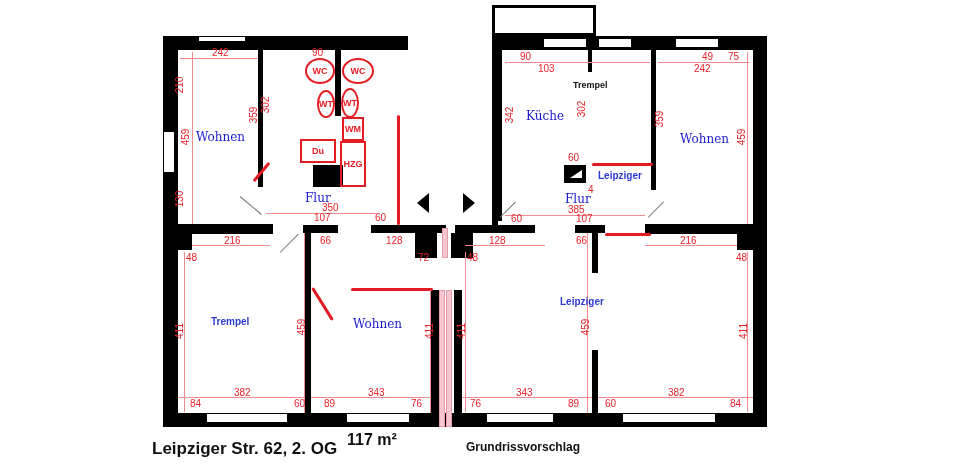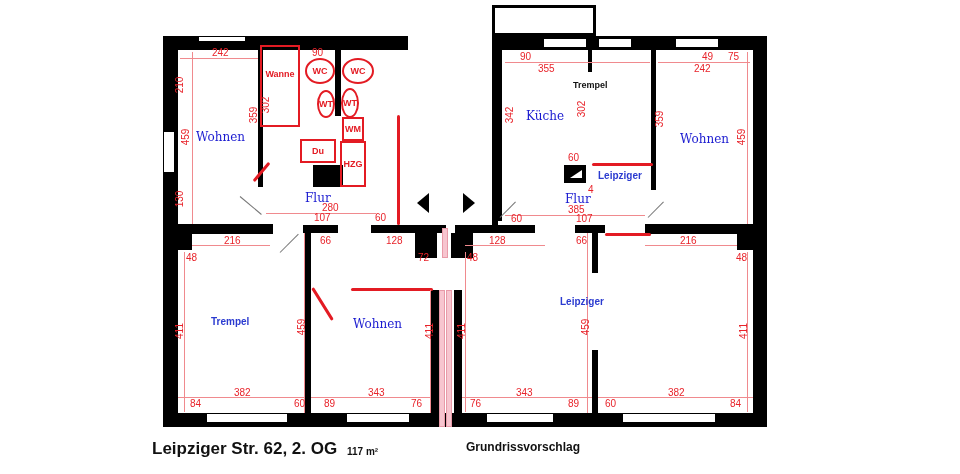--- a/index.html
+++ b/index.html
@@ -83,21 +83,20 @@
   <div class="door" style="left:500px;top:217px;width:22px;transform:rotate(-45deg);"></div>
   <div class="door" style="left:648px;top:217px;width:22px;transform:rotate(-45deg);"></div>
 
   <div class="redbar" style="left:260px;top:160px;width:3px;height:24px;transform:rotate(40deg);"></div>
   <div class="redbar" style="left:397px;top:115px;width:3px;height:110px;"></div>
   <div class="redbar" style="left:592px;top:163px;width:61px;height:3px;"></div>
   <div class="redbar" style="left:605px;top:233px;width:46px;height:3px;"></div>
   <div class="redbar" style="left:351px;top:288px;width:82px;height:3px;"></div>
   <div class="redbar" style="left:321px;top:285px;width:3px;height:38px;transform:rotate(-32deg);"></div>
 
-  <div class="fix" style="left:260px;top:45px;width:40px;height:82px;align-items:flex-start;padding-top:22px;">Wanne</div>
   <div class="fix oval" style="left:305px;top:58px;width:30px;height:26px;">WC</div>
   <div class="fix oval" style="left:342px;top:58px;width:32px;height:26px;">WC</div>
   <div class="fix oval" style="left:317px;top:90px;width:18px;height:28px;">WT</div>
   <div class="fix oval" style="left:341px;top:88px;width:18px;height:30px;">WT</div>
   <div class="fix" style="left:342px;top:117px;width:22px;height:24px;">WM</div>
   <div class="fix" style="left:300px;top:139px;width:36px;height:24px;">Du</div>
   <div class="fix" style="left:340px;top:141px;width:26px;height:46px;">HZG</div>
 
   <div class="hline" style="left:180px;top:58px;width:78px;"></div>
   <div class="vline" style="left:192px;top:52px;height:172px;"></div>
@@ -120,26 +119,26 @@
   <div class="hline" style="left:465px;top:245px;width:80px;"></div>
   <div class="hline" style="left:645px;top:245px;width:92px;"></div>
 
   <span class="dim" style="left:212px;top:48px;">242</span>
   <span class="dim" style="left:312px;top:48px;">90</span>
   <span class="dimv" style="left:172px;top:80px;">210</span>
   <span class="dimv" style="left:178px;top:132px;">459</span>
   <span class="dimv" style="left:172px;top:194px;">130</span>
   <span class="dimv" style="left:246px;top:110px;">359</span>
   <span class="dimv" style="left:258px;top:100px;">302</span>
-  <span class="dim" style="left:322px;top:203px;">280</span>
+  <span class="dim" style="left:322px;top:203px;">350</span>
   <span class="dim" style="left:314px;top:213px;">107</span>
   <span class="dim" style="left:375px;top:213px;">60</span>
 
   <span class="dim" style="left:520px;top:52px;">90</span>
-  <span class="dim" style="left:538px;top:64px;">355</span>
+  <span class="dim" style="left:538px;top:64px;">103</span>
   <span class="dimv" style="left:502px;top:110px;">342</span>
   <span class="dimv" style="left:574px;top:104px;">302</span>
   <span class="dim" style="left:568px;top:153px;">60</span>
   <span class="dim" style="left:588px;top:185px;">4</span>
 
   <span class="dim" style="left:666px;top:52px;margin-left:36px;">49</span>
   <span class="dim" style="left:728px;top:52px;">75</span>
   <span class="dim" style="left:694px;top:64px;">242</span>
   <span class="dimv" style="left:652px;top:114px;">359</span>
   <span class="dimv" style="left:734px;top:132px;">459</span>
@@ -185,14 +184,14 @@
   <span class="room2" style="left:573px;top:80px;color:#111;font-size:9px;">Trempel</span>
   <span class="room" style="left:680px;top:132px;">Wohnen</span>
   <span class="room2" style="left:598px;top:170px;font-size:10px;">Leipziger</span>
   <span class="room" style="left:565px;top:192px;">Flur</span>
   <span class="room2" style="left:211px;top:316px;font-size:10px;">Trempel</span>
   <span class="room" style="left:353px;top:317px;">Wohnen</span>
   <span class="room2" style="left:560px;top:296px;font-size:10px;">Leipziger</span>
 </div>
 
 <span class="caption" style="left:152px;top:439px;font-size:17px;">Leipziger Str. 62, 2. OG</span>
-<span class="caption" style="left:347px;top:446px;font-size:10px;">117 m²</span>
+<span class="caption" style="left:347px;top:431px;font-size:16px;">117 m²</span>
 <span class="caption" style="left:466px;top:440px;font-size:12px;">Grundrissvorschlag</span>
 
 </body></html>

